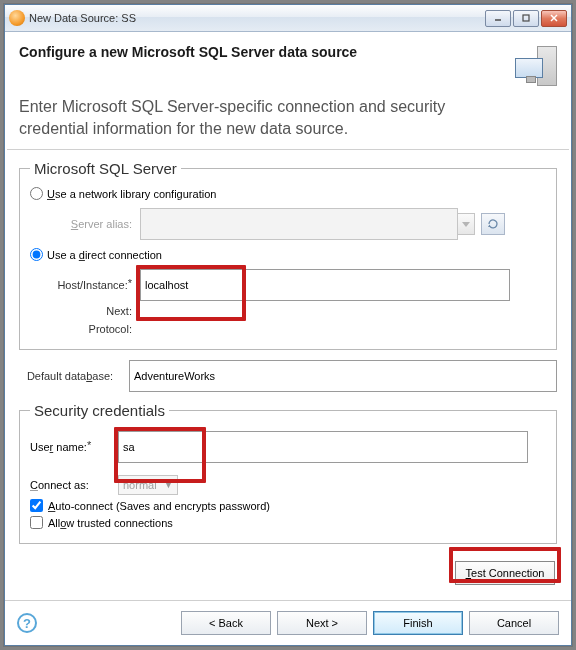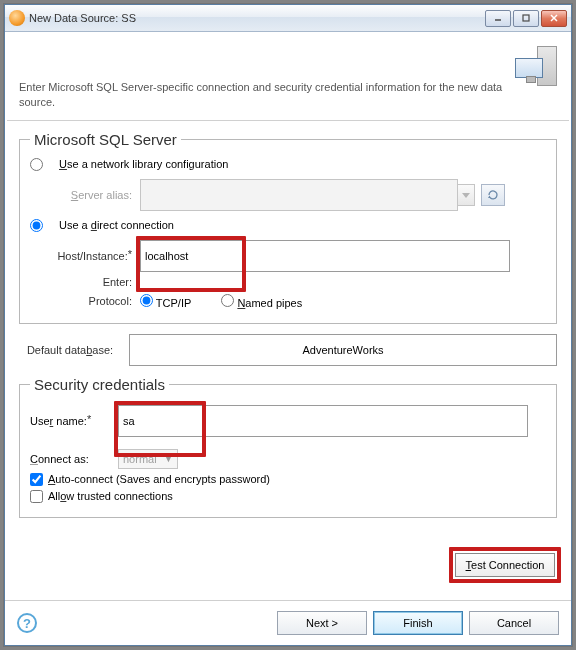--- a/index.html
+++ b/index.html
@@ -47,21 +47,21 @@
 .win-close { background: linear-gradient(#f8c5b9, #e07a5e 50%, #d1543a); color: #fff; border-color: #a54d38; }
 .win-btn svg { width: 10px; height: 10px; }
 
 .header {
   padding: 12px 14px 10px;
   display: flex;
   align-items: flex-start;
 }
 .header-text { flex: 1; padding-right: 10px; }
 .header h1 { font-size: 14px; font-weight: bold; color: #1a1a1a; margin-bottom: 6px; }
-.header p { font-size: 11px; color: #555; line-height: 1.35; margin-top: 36px; }
+.header p { font-size: 16px; color: #555; line-height: 1.35; margin-top: 36px; }
 .header-icon {
   width: 42px; height: 48px;
   position: relative;
 }
 .tower {
   width: 20px; height: 40px;
   background: linear-gradient(#e8e8e8, #c8c8c8);
   border: 1px solid #999;
   position: absolute; right: 0; top: 2px;
 }
@@ -84,34 +84,34 @@
   border-radius: 0;
   margin-bottom: 10px;
   padding: 8px 10px 10px;
 }
 legend { font-size: 15px; color: #333; padding: 0 4px; }
 
 .row { display: flex; align-items: center; margin: 4px 0; }
 .label { width: 110px; text-align: right; padding-right: 8px; color: #333; }
 .label.disabled { color: #a0a0a0; }
 .radio-row { margin: 2px 0 6px; }
-.radio-row label { display: inline-flex; gap: 16px; }
+.radio-row label { display: inline-flex; align-items: center; gap: 4px; }
 .underline { text-decoration: underline; text-decoration-color: #333; }
 
 input[type="text"], input[type="password"], .select-box {
   border: 1px solid #9a9a9a;
   height: 20px;
   padding: 15px 4px;
   font-size: 11px;
   font-family: inherit;
   background: #fff;
 }
 .select-box.disabled, input.disabled { background: #f3f3f3; color: #a7a7a7; border-color: #c5c5c5; }
 .wide { width: 370px; }
-.mid { flex: 1; text-align: center; }
+.mid { flex: 1; }
 
 .alias-row .select-box { width: 318px; height: 22px; display:inline-block; }
 .alias-drop { width: 18px; height: 22px; border:1px solid #c5c5c5; background:linear-gradient(#fafafa,#e7e7e7); display:inline-flex; align-items:center; justify-content:center; margin-left:-1px; }
 .alias-btn {
   width: 24px; height: 22px;
   border: 1px solid #abb7c9;
   background: linear-gradient(#f6f8fb,#dbe4ef);
   margin-left: 6px;
   display: inline-flex; align-items:center; justify-content:center;
 }
@@ -140,21 +140,21 @@
   display: inline-flex; align-items: center; justify-content: space-between;
 }
 .connect-select .arrow { font-size: 9px; color:#999; }
 
 .chk-row { margin: 4px 0; display:flex; align-items:center; gap:5px; }
 input[type="checkbox"], input[type="radio"] { margin:0; }
 
 .test-btn {
   position: absolute;
   right: 16px;
-  bottom: 68px;
+  bottom: 60px;
   width: 100px; height: 24px;
   border: 1px solid #888;
   background: linear-gradient(#fdfdfd,#ededed);
   font-size: 11px;
   font-family: inherit;
 }
 
 .footer {
   position: absolute;
   bottom: 0; left: 0; right: 0;
@@ -211,20 +211,21 @@
           <svg viewBox="0 0 10 10">
             <line x1="2" y1="2" x2="8" y2="8" stroke="#fff" stroke-width="1.5"></line>
             <line x1="8" y1="2" x2="2" y2="8" stroke="#fff" stroke-width="1.5"></line>
           </svg>
         </div>
     </div>
   </div>
 
   <div class="header">
     <div class="header-text">
+      <h1>Configure a new Microsoft SQL Server data source</h1>
       <p>Enter Microsoft SQL Server-specific connection and security credential information for the new data source.</p>
     </div>
     <div class="header-icon">
       <div class="tower"></div>
         <div class="monitor"></div>
     </div>
   </div>
   <hr class="sep">
 
   <div class="content">
@@ -261,31 +262,27 @@
           <span>Use a <span class="underline">d</span>irect connection</span>
         </label>
       </div>
 
       <div style="position:relative;">
         <div class="row">
           <div class="label">Host/Instance:<span class="req">*</span></div>
           <input type="text" class="wide" value="localhost" style="">
         </div>
         <div class="row">
-          <div class="label">Enter:</div>
+          <div class="label">Next:</div>
         </div>
         <div class="highlight-box" style="left:106px; top:-4px; width:110px; height:56px;"></div>
       </div>
 
       <div class="row" style="margin-top:6px;">
         <div class="label">Protocol:</div>
-        <div class="proto">
-          <label><input type="radio" name="proto" checked="" style=""> <span>TCP/IP</span></label>
-          <label><input type="radio" name="proto" style=""> <span><span class="underline">N</span>amed pipes</span></label>
-        </div>
       </div>
     </fieldset>
 
     <div class="db-row">
       <div class="label" style="width:110px;text-align:center;">Default data<span class="underline">b</span>ase:</div>
       <input type="text" class="mid" style="width: 420px;" value="AdventureWorks">
     </div>
 
     <fieldset>
       <legend>Security credentials</legend>
@@ -316,17 +313,18 @@
       </div>
     </fieldset>
   </div>
 
   <button class="test-btn"><span style="text-decoration:underline">T</span>est Connection</button>
   <div class="highlight-box" style="right:10px; bottom:62px; width:112px; height:36px;"></div>
 
   <div class="footer">
     <div class="help-icon">?</div>
     <div class="footer-spacer"></div>
+    <button class="nav-btn">&lt; Back</button>
     <button class="nav-btn">Next &gt;</button>
     <button class="nav-btn primary">Finish</button>
     <button class="nav-btn">Cancel</button>
   </div>
 </div>
 
 </body></html>

